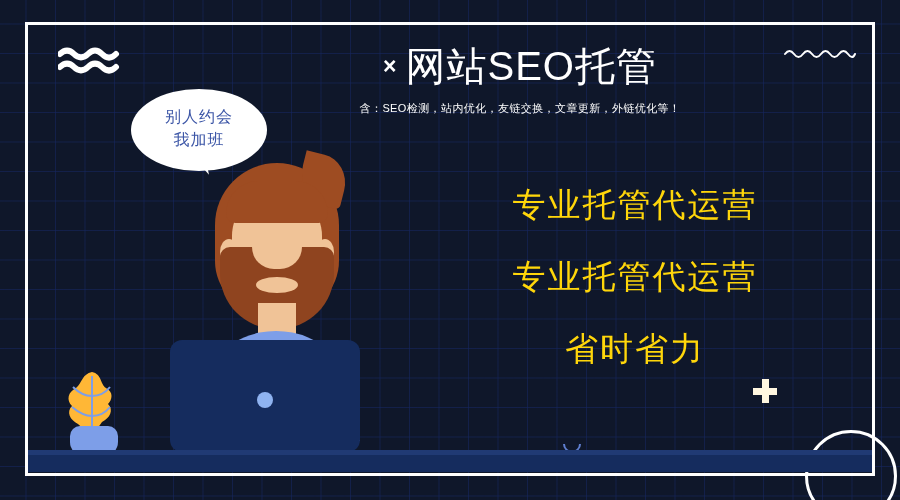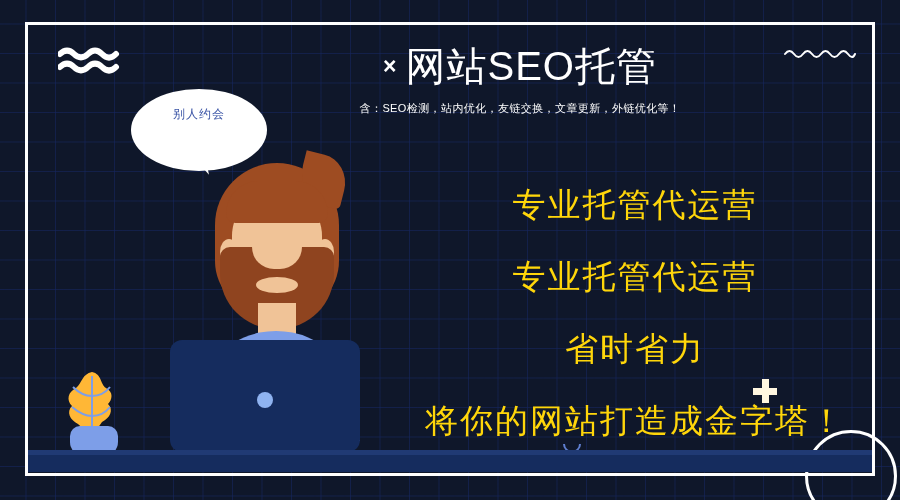--- a/index.html
+++ b/index.html
@@ -98,21 +98,21 @@
   
   #bubble{
     position:absolute;left:131px;top:89px;
     width:136px;height:82px;
     background:#ffffff;
     border-radius:50%/50%;
     text-align:center;
   }
   #bubble-text{
     color:#3b55a6;
-    font-size:12px;
+    font-size:16px;
     line-height:1.42;
     padding-top:17px;
     letter-spacing:1px;
   }
   #bubble-tail{
     position:absolute;left:178px;top:146px;
     width:0;height:0;
     border-left:10px solid transparent;
     border-right:18px solid #ffffff;
     border-bottom:32px solid transparent;
@@ -224,29 +224,29 @@
     <div id="title">
       <span class="x-mark">×</span><span>网站SEO托管</span>
     </div>
     <div id="subtitle">含：SEO检测，站内优化，友链交换，文章更新，外链优化等！</div>
   </div>
 
   <div id="slogans">
     <div class="slogan">专业托管代运营</div>
     <div class="slogan">专业托管代运营</div>
     <div class="slogan">省时省力</div>
-    <div class="slogan">将你的网站打造成金字塔！</div>
   </div>
 
   <div id="plus-icon"></div>
 
   <div id="bubble-tail"></div>
   <div id="bubble">
     <div id="bubble-text">
       <div>别人约会</div>
+      <div>我加班</div>
     </div>
   </div>
 
   <div id="person">
     <div id="hair-back"></div>
     <div id="hair-tuft"></div>
     <div id="ear-l"></div>
     <div id="ear-r"></div>
     <div id="face"></div>
     <div id="beard"></div>

